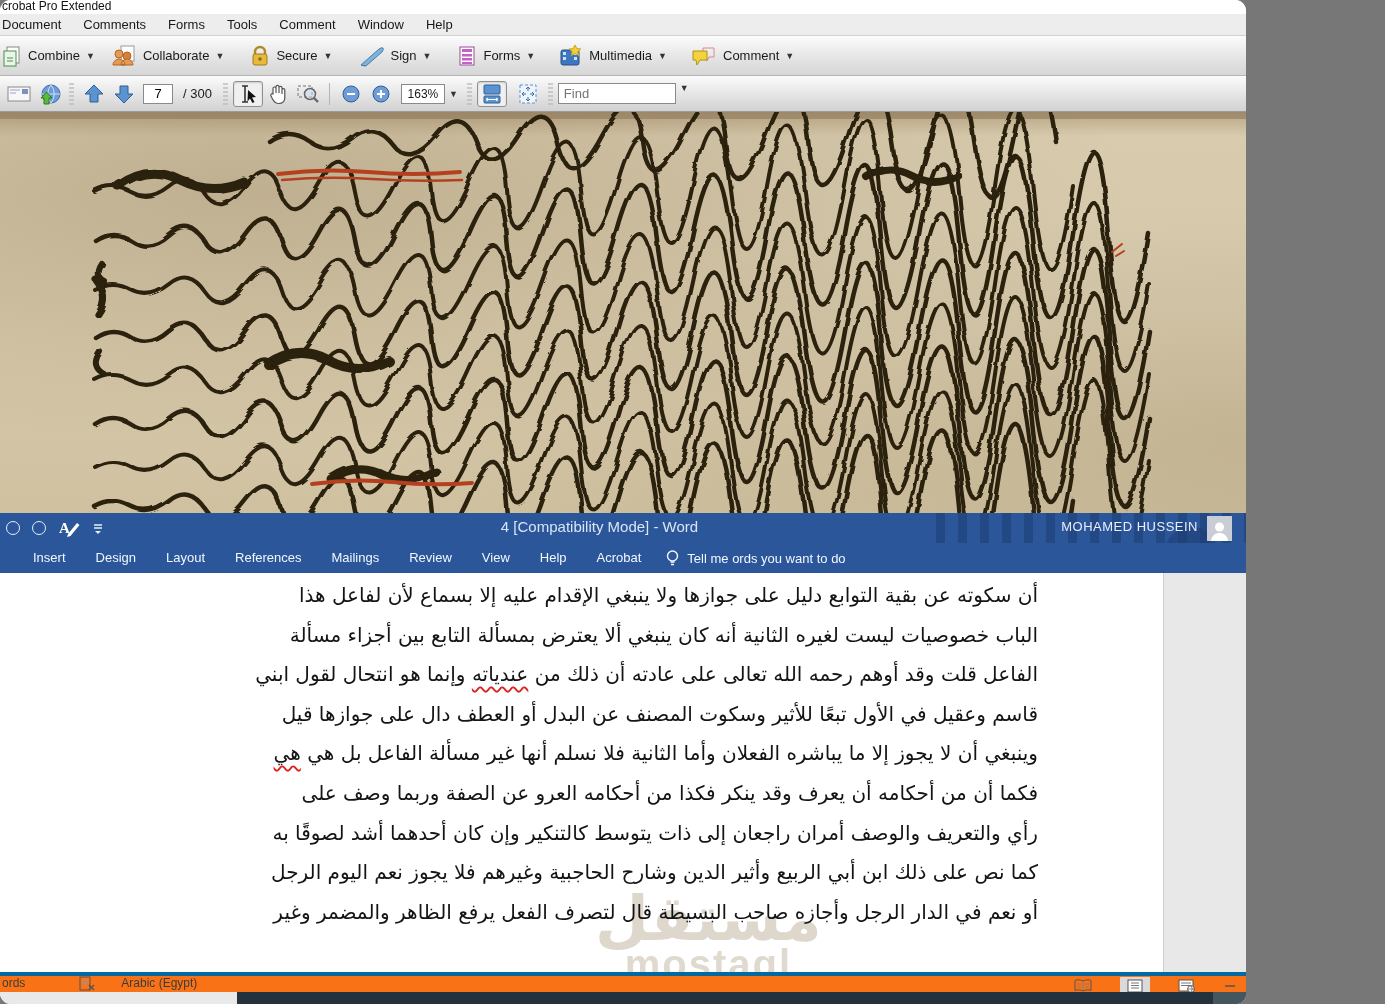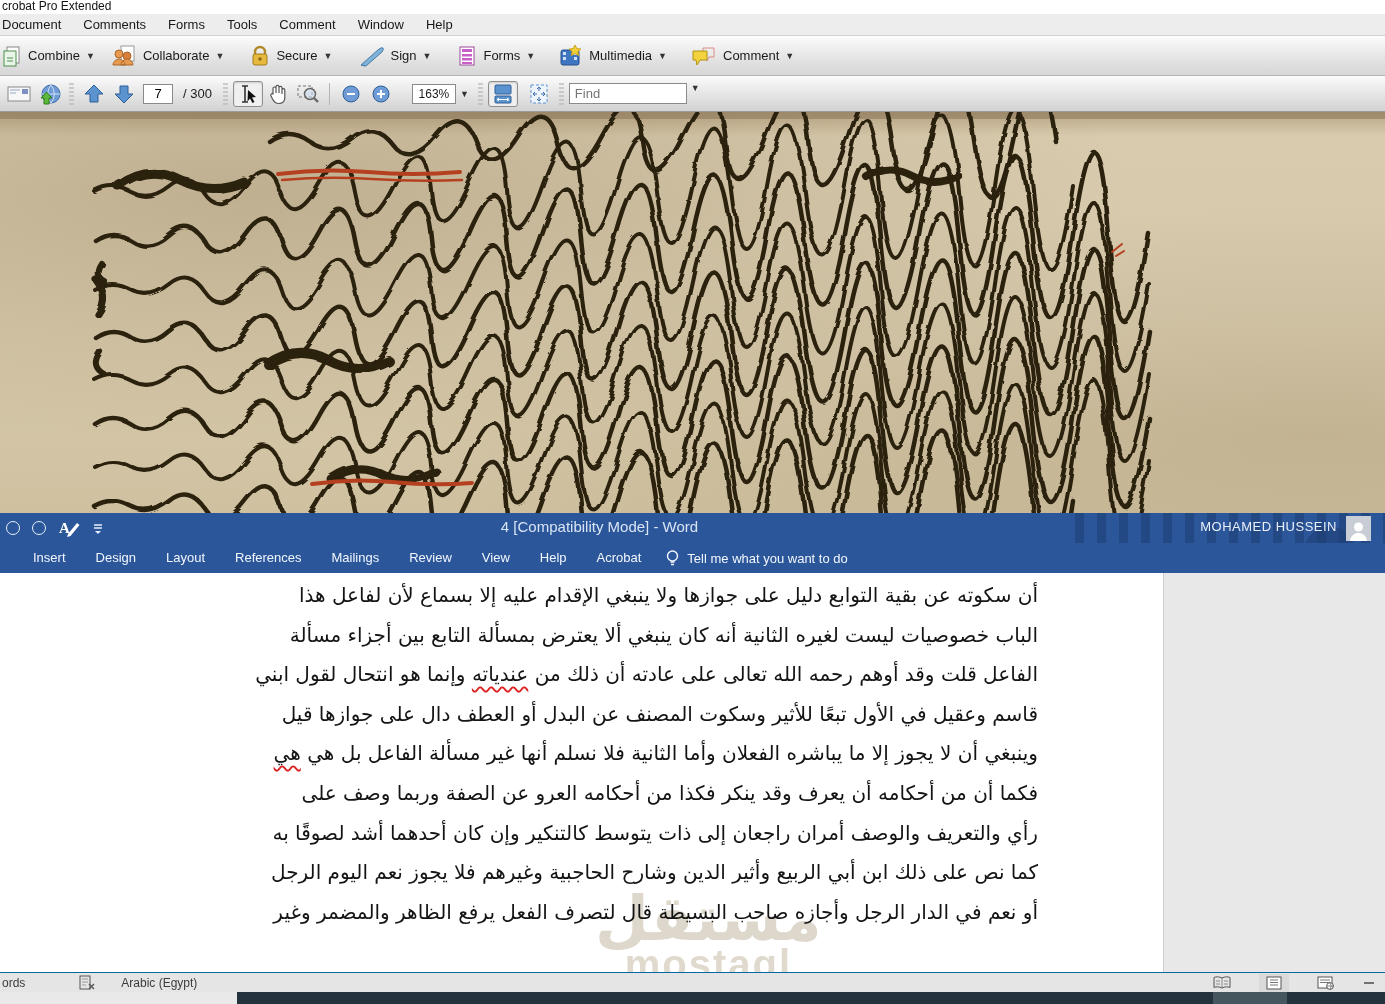--- a/index.html
+++ b/index.html
@@ -1,18 +1,18 @@
 <!DOCTYPE html>
 <html><head>
 <meta charset="utf-8">
 <style>
   html,body{margin:0;padding:0;background:#777;}
   *{box-sizing:border-box;}
-  .screen{position:relative;width:1385px;height:1004px;overflow:hidden;
-    font-family:"Liberation Sans",sans-serif;background:#fff;}
+  .screen{position:relative;width:1246px;height:1004px;overflow:hidden;
+    font-family:"Liberation Sans",sans-serif;background:#fff;border-radius:11px;}
 
   
   .acr-title{position:absolute;left:0;top:0;width:100%;height:14px;background:#fff;
     font-size:12px;color:#111;line-height:12px;padding-left:2px;overflow:hidden;}
   .acr-menubar{position:absolute;left:0;top:14px;width:100%;height:22px;background:#ededed;
     border-bottom:1px solid #d2d2d2;display:flex;align-items:center;font-size:13px;color:#181818;}
   .acr-menubar span{padding:0 11px;}
   .acr-tb1{position:absolute;left:0;top:36px;width:100%;height:40px;
     background:linear-gradient(#fcfcfc,#e3e3e3 60%,#d6d6d6);border-bottom:1px solid #b5b5b5;
     display:flex;align-items:center;font-size:13px;color:#1a1a1a;}
@@ -66,22 +66,22 @@
   .doc-text .dline{height:39.6px;line-height:39.6px;text-align:justify;text-align-last:justify;
     white-space:nowrap;overflow:visible;}
   .sp{text-decoration:underline wavy #d22;text-decoration-thickness:1.5px;text-underline-offset:5px;
     -webkit-text-decoration:underline wavy #d22;}
   .watermark{position:absolute;left:595px;top:315px;z-index:1;opacity:.45;color:#b4a88f;
     text-align:center;line-height:1;z-index:1;}
   .watermark .ar{font-family:"DejaVu Sans",sans-serif;font-size:62px;font-weight:bold;}
   .watermark .la{font-size:40px;font-weight:bold;letter-spacing:2px;color:#b9ad94;margin-top:-6px;
     font-family:"Liberation Sans",sans-serif;}
 
-  .w-status{position:absolute;left:0;top:972px;width:100%;height:20px;background:#e5e5e5;
-    border-top:1px solid #0369a1;font-size:12px;color:#3b3b3b;display:flex;align-items:center;}
+  .w-status{position:absolute;left:0;top:972px;width:100%;height:20px;background:#f97316;
+    border-top:4px solid #0369a1;font-size:12px;color:#3b3b3b;display:flex;}
   .w-status .lbl{margin-right:14px;}
   .statright{position:absolute;right:10px;top:0;height:20px;display:flex;align-items:center;gap:22px;}
   .viewbtn{width:30px;height:18px;display:flex;align-items:center;justify-content:center;}
   .viewbtn.sel{background:#dadada;}
   .bottomstrip{position:absolute;left:0;top:992px;width:100%;height:12px;background:#e9e9e9;}
   .bottomstrip .dark{position:absolute;left:237px;top:0;right:0;height:12px;background:#24323d;}
   .bottomstrip .lite{position:absolute;left:1213px;top:0;width:74px;height:12px;background:#46565f;}
 </style>
 </head>
 <body>
@@ -223,21 +223,21 @@
           <circle cx="9" cy="9" r="8" fill="#6f9bd6" stroke="#2f5f96"></circle>
           <path d="M5 9h8" stroke="#fff" stroke-width="2"></path>
         </svg>
     </div>
     <div class="toolbtn">
       <svg width="18" height="18">
           <circle cx="9" cy="9" r="8" fill="#6f9bd6" stroke="#2f5f96"></circle>
           <path d="M5 9h8M9 5v8" stroke="#fff" stroke-width="2"></path>
         </svg>
     </div>
-    <div class="zoombox" style="margin-left:16px;">163%</div>
+    <div class="zoombox" style="margin-left:5px;">163%</div>
     <span class="caret-btn">▼</span>
     <div class="sepdots"></div>
     <div class="toolbtn pressed">
       <svg width="22" height="22">
           <rect x="3" y="2" width="16" height="9" rx="1" fill="#5a93cf" stroke="#2f5f96"></rect>
           <rect x="3" y="13" width="16" height="7" rx="1" fill="#5a93cf" stroke="#2f5f96"></rect>
           <path d="M6 16.5h10M7 15l-2 1.5 2 1.5M15 15l2 1.5-2 1.5" stroke="#fff" fill="none"></path>
         </svg>
     </div>
     <div class="toolbtn" style="margin-left:6px;">
@@ -320,21 +320,21 @@
     <div class="tab">Mailings</div>
     <div class="tab">Review</div>
     <div class="tab">View</div>
     <div class="tab">Help</div>
     <div class="tab">Acrobat</div>
     <div class="tellme">
       <svg width="13" height="18">
           <circle cx="6.5" cy="7" r="5" fill="none" stroke="#f2f6fd" stroke-width="1.4"></circle>
           <path d="M4.5 13h4M5 15.5h3" stroke="#f2f6fd" stroke-width="1.4"></path>
         </svg>
-      <span>Tell me what you want to do</span>
+      <span>Tell me ords you want to do</span>
     </div>
   </div>
 
   <div class="w-body">
     <div class="watermark">
       <div class="ar">مستقل</div>
       <div class="la">mostaql</div>
     </div>
     <div class="doc-text" id="doc-lines">
         <div class="dline" dir="rtl"><span>أن سكوته عن بقية التوابع دليل على جوازها ولا ينبغي الإقدام عليه إلا بسماع لأن لفاعل هذا</span></div>

